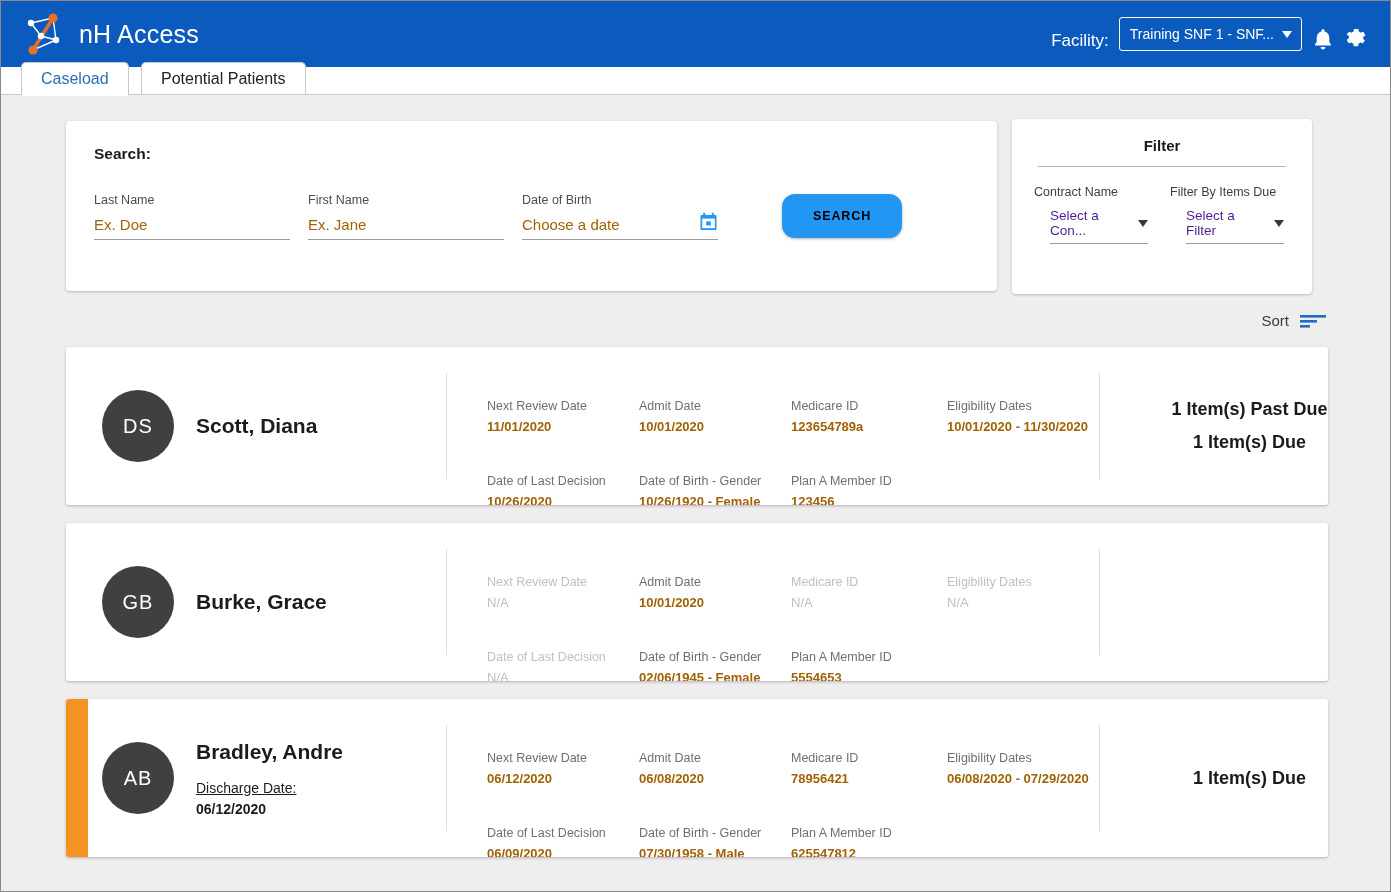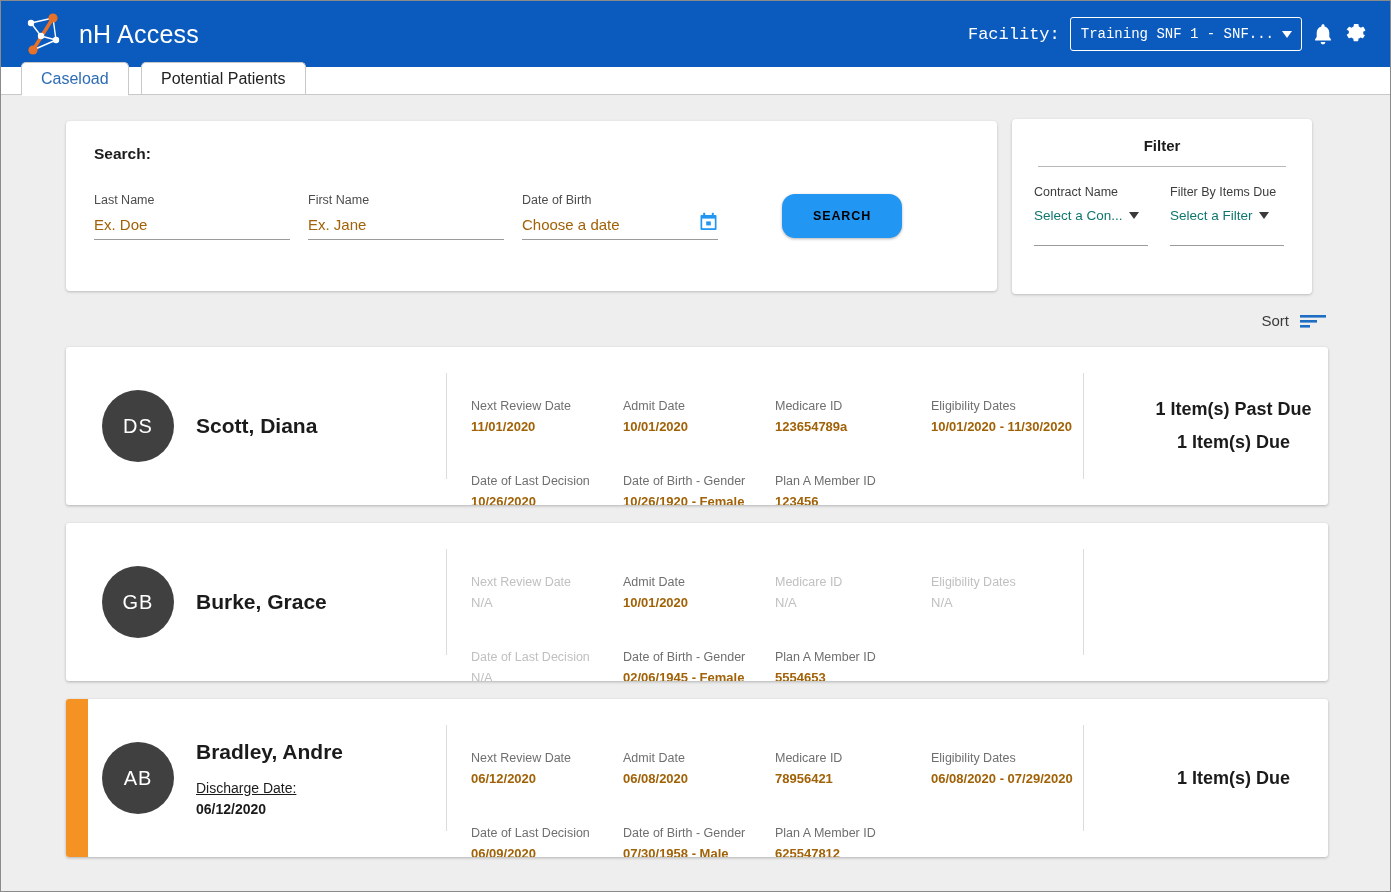--- a/index.html
+++ b/index.html
@@ -25,21 +25,21 @@
     display: flex; align-items: center;
     padding: 0 22px 0 18px;
   }
   .brand { display: flex; align-items: center; gap: 14px; }
   .logo { width: 46px; height: 48px; display: block; }
   .brand-title {
     color: #ffffff; font-size: 25px; letter-spacing: .2px;
     font-weight: 400;
   }
   .topbar-right {
-    margin-left: auto; display: flex; align-items: center; gap: 10px; font-family: Liberation Mono, monospace;
+    margin-left: auto; display: flex; align-items: flex-end; gap: 10px;
   }
   .facility-label { color:#ffffff; font-size: 17px; }
   .facility-select {
     border: 1px solid #ffffff; border-radius: 3px;
     height: 34px; min-width: 178px;
     display: flex; align-items: center; gap: 8px;
     padding: 0 9px 0 10px;
     color: #ffffff; font-size: 14px; white-space: nowrap;
   }
   .caret {
@@ -123,23 +123,23 @@
   .filter-title {
     text-align: center; font-size: 15px; font-weight: bold; color: #1b1b1b;
     padding-bottom: 12px;
   }
   .filter-rule { height: 1px; background: #b8b8b8; margin: 0 4px 18px 4px; }
   .filter-cols { display: flex; gap: 22px; }
   .filter-col { width: 114px; }
   .filter-col .field-label { font-size: 12.5px; color: #3d3d3d; }
   .filter-select {
     border-bottom: 1px solid #9b9b9b;
-    padding-bottom: 22px;
+    padding-bottom: 5px;
     display: flex; align-items: center;
-    font-size: 13.5px; color: #0f766e;
+    font-size: 13.5px; color: #4c1d95; margin-left: 16px;
   }
   .filter-select .caret {
     border-top-color: #3a3a3a; margin-left: 6px;
   }
 
   
   .sort-row {
     position: absolute; right: 62px; top: 205px;
     display: flex; align-items: center; gap: 11px;
   }
@@ -175,21 +175,21 @@
   .pname { font-size: 21px; font-weight: bold; color: #1b1b1b; }
   .discharge-label {
     margin-top: 16px; font-size: 14px; color: #1b1b1b;
     text-decoration: underline;
   }
   .discharge-date { margin-top: 5px; font-size: 14px; font-weight: bold; color: #1b1b1b; }
 
   .details {
     flex: 1 1 auto;
     display: flex;
-    padding: 26px 0 0 0;
+    padding: 26px 0 0 16px;
     border-left: 1px solid #dcdcdc;
     margin: 26px 0;
     position: relative;
   }
   .dcol { width: 152px; }
   .dcol.first { padding-left: 24px; width: 176px; }
   .dcol.wide { width: 156px; }
   .dfield { margin-bottom: 38px; }
   .dlabel { font-size: 12.5px; color: #6f6f6f; margin-bottom: 5px; }
   .dvalue { font-size: 13px; font-weight: bold; color: #a16207; line-height: 1.35; }

